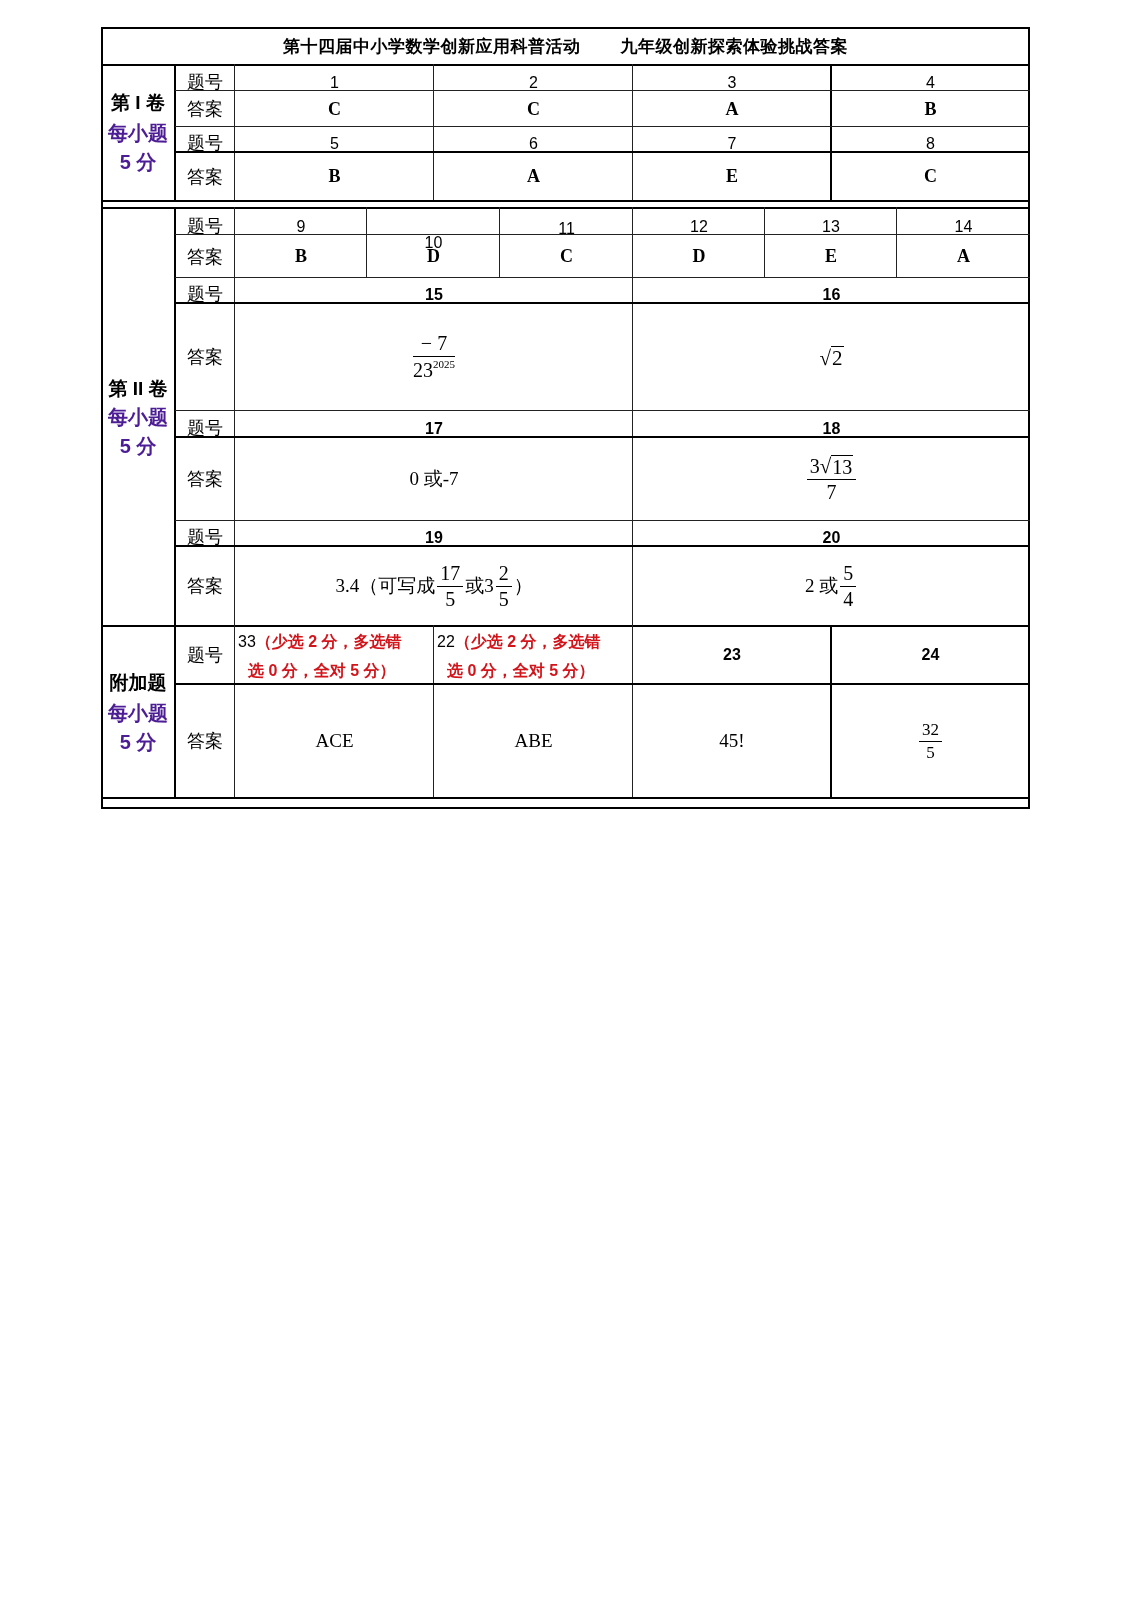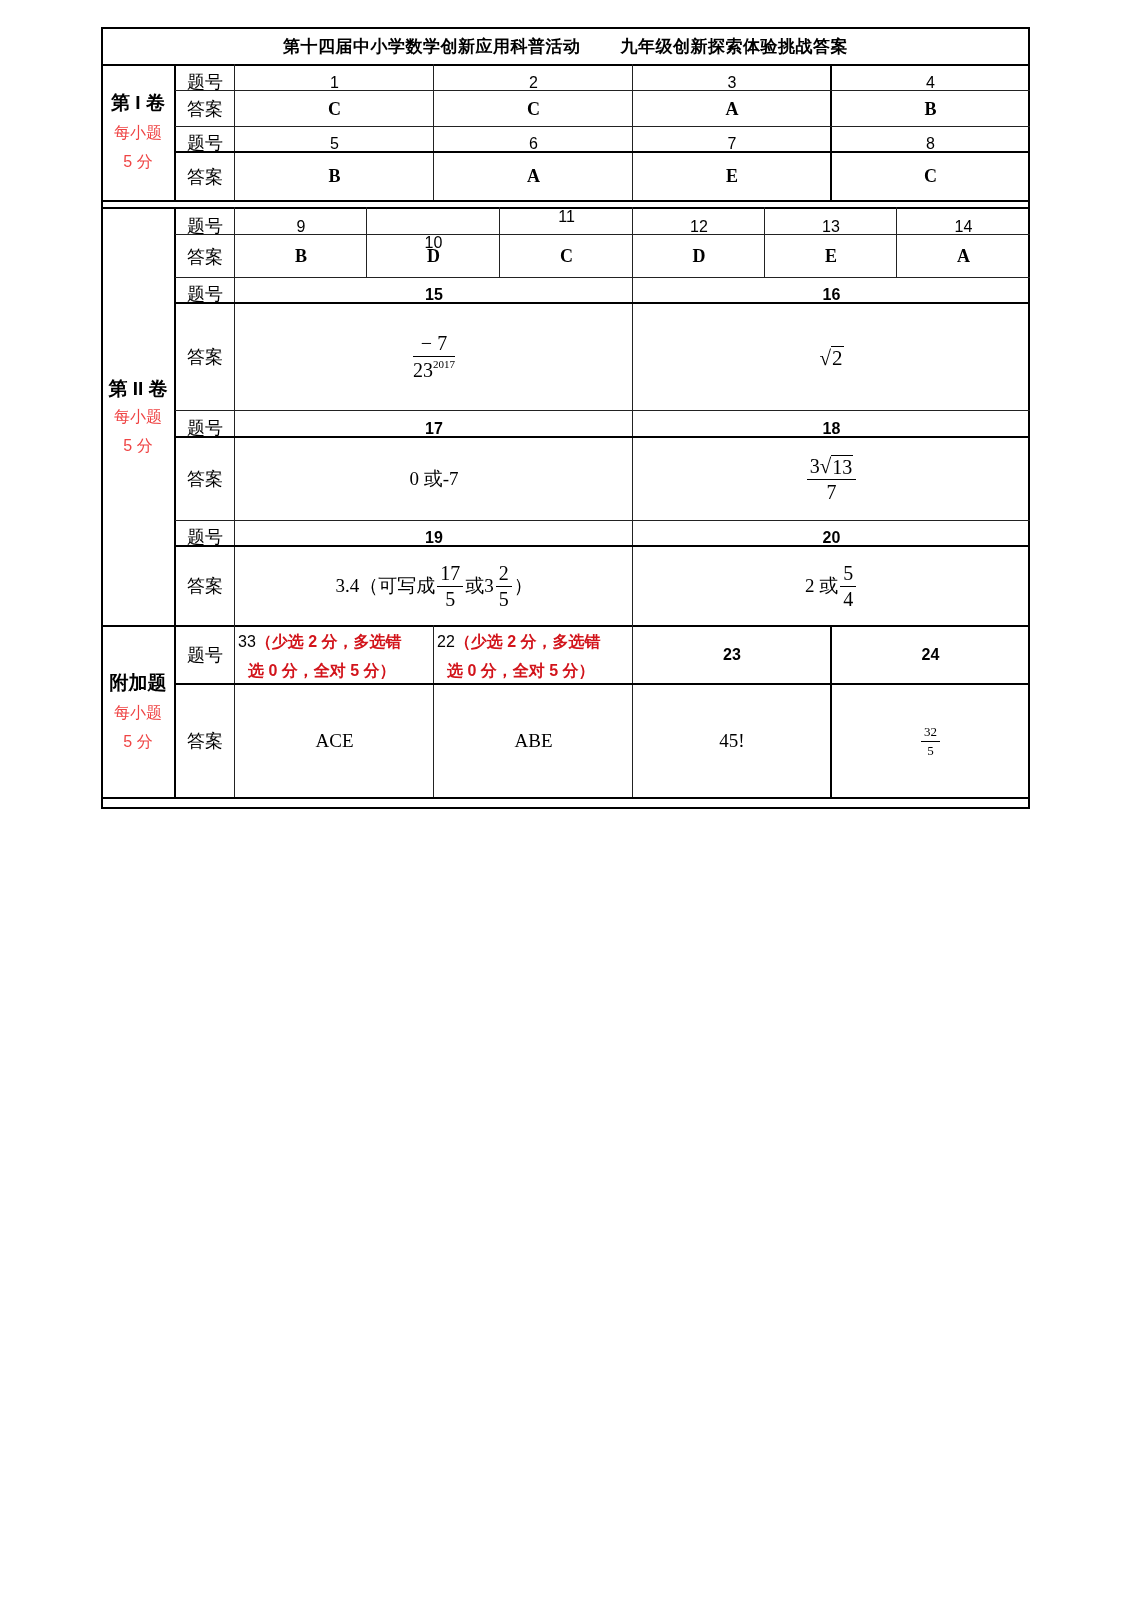--- a/index.html
+++ b/index.html
@@ -13,21 +13,21 @@
   .cell{position:absolute;box-sizing:border-box;display:flex;align-items:center;justify-content:center;text-align:center;white-space:nowrap;}
   .bottom{align-items:flex-end;padding-bottom:0px;line-height:1;}
   .title{font-weight:bold;font-size:17px;letter-spacing:0.5px;}
   .title .gap{display:inline-block;width:40px;}
   .lbl{font-size:18px;font-family:"DejaVu Serif","Liberation Serif",serif;}
   .qn{font-size:16px;font-family:"Liberation Sans",sans-serif;}
   .qnb{font-size:16px;font-weight:bold;font-family:"Liberation Sans",sans-serif;}
   .ans{font-family:"Liberation Serif",serif;font-weight:bold;font-size:18px;}
   .ansr{font-family:"Liberation Serif",serif;font-size:19px;}
   .sec-name{font-weight:bold;font-size:19px;}
-  .sec-red{color:#ef4444;font-weight:normal;font-size:16px;}
+  .sec-red{color:#4c1d95;font-weight:bold;font-size:20px;}
   .red{color:#d2141b;font-weight:bold;}
   .frac{display:inline-flex;flex-direction:column;align-items:center;vertical-align:middle;margin:0 2px;line-height:1.05;}
   .frac .n{border-bottom:1.3px solid #000;padding:0 3px 2px 3px;}
   .frac .d{padding:2px 3px 0 3px;}
   .sup{font-size:11px;vertical-align:9px;}
   .sqrt{display:inline-flex;align-items:flex-end;}
   .sqrt .rad{font-size:21px;line-height:1;}
   .sqrt .under{border-top:1.3px solid #000;line-height:1;padding:1px 1px 0 1px;}
   .note{font-size:16px;line-height:29px;text-align:left;white-space:nowrap;}
 </style>
@@ -112,38 +112,38 @@
   <div class="cell lbl" style="left:175px;top:235px;width:60px;height:43px;">答案</div>
   <div class="cell lbl bottom" style="left:175px;top:278px;width:60px;height:25px;">题号</div>
   <div class="cell lbl" style="left:175px;top:303px;width:60px;height:108px;">答案</div>
   <div class="cell lbl bottom" style="left:175px;top:411px;width:60px;height:26px;">题号</div>
   <div class="cell lbl" style="left:175px;top:437px;width:60px;height:84px;">答案</div>
   <div class="cell lbl bottom" style="left:175px;top:521px;width:60px;height:25px;">题号</div>
   <div class="cell lbl" style="left:175px;top:546px;width:60px;height:80px;">答案</div>
 
   <div class="cell qn bottom" style="left:235px;top:208px;width:132px;height:27px;">9</div>
   <div class="cell qn bottom" style="left:367px;top:208px;width:133px;height:43px;">10</div>
-  <div class="cell qn bottom" style="left:500px;top:192px;width:133px;height:33px;">11</div>
+  <div class="cell qn bottom" style="left:500px;top:204px;width:133px;height:33px;">11</div>
   <div class="cell qn bottom" style="left:633px;top:208px;width:132px;height:27px;">12</div>
   <div class="cell qn bottom" style="left:765px;top:208px;width:132px;height:27px;">13</div>
   <div class="cell qn bottom" style="left:897px;top:208px;width:133px;height:27px;">14</div>
 
   <div class="cell ans" style="left:235px;top:235px;width:132px;height:43px;">B</div>
   <div class="cell ans" style="left:367px;top:235px;width:133px;height:43px;">D</div>
   <div class="cell ans" style="left:500px;top:235px;width:133px;height:43px;">C</div>
   <div class="cell ans" style="left:633px;top:235px;width:132px;height:43px;">D</div>
   <div class="cell ans" style="left:765px;top:235px;width:132px;height:43px;">E</div>
   <div class="cell ans" style="left:897px;top:235px;width:133px;height:43px;">A</div>
 
   <div class="cell qnb bottom" style="left:235px;top:278px;width:398px;height:25px;">15</div>
   <div class="cell qnb bottom" style="left:633px;top:278px;width:397px;height:25px;">16</div>
   <div class="cell ansr" style="left:235px;top:303px;width:398px;height:108px;">
     <span class="frac" style="font-size:20px;">
       <span class="n" style="padding:0 8px 2px 8px;">− 7</span>
-      <span class="d"><span>23</span><span class="sup">2017</span></span>
+      <span class="d"><span>23</span><span class="sup">2025</span></span>
     </span>
   </div>
   <div class="cell ansr" style="left:633px;top:303px;width:397px;height:108px;">
     <span class="sqrt" style="font-size:21px;">
       <span class="rad">√</span>
       <span class="under">2</span>
     </span>
   </div>
 
   <div class="cell qnb bottom" style="left:235px;top:411px;width:398px;height:26px;">17</div>
@@ -211,18 +211,18 @@
     <div class="note red" style="padding-left:10px;">选 0 分，全对 5 分）</div>
   </div>
 
   <div class="cell qnb" style="left:633px;top:626px;width:198px;height:58px;">23</div>
   <div class="cell qnb" style="left:831px;top:626px;width:199px;height:58px;">24</div>
 
   <div class="cell ansr" style="left:235px;top:684px;width:199px;height:114px;">ACE</div>
   <div class="cell ansr" style="left:434px;top:684px;width:199px;height:114px;">ABE</div>
   <div class="cell ansr" style="left:633px;top:684px;width:198px;height:114px;">45!</div>
   <div class="cell ansr" style="left:831px;top:684px;width:199px;height:114px;">
-    <span class="frac" style="font-size:13px;">
+    <span class="frac" style="font-size:17px;">
       <span class="n">32</span>
       <span class="d">5</span>
     </span>
   </div>
 </div>
 
 </body></html>

